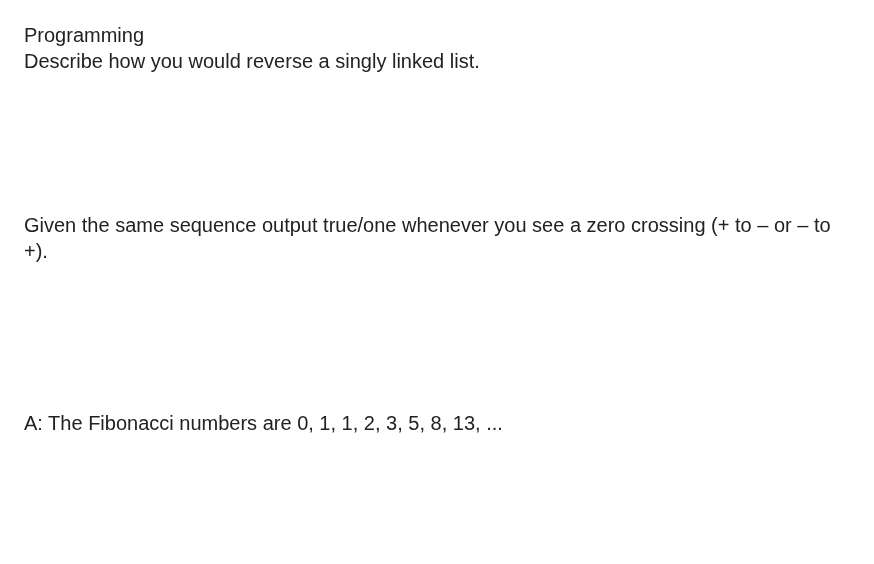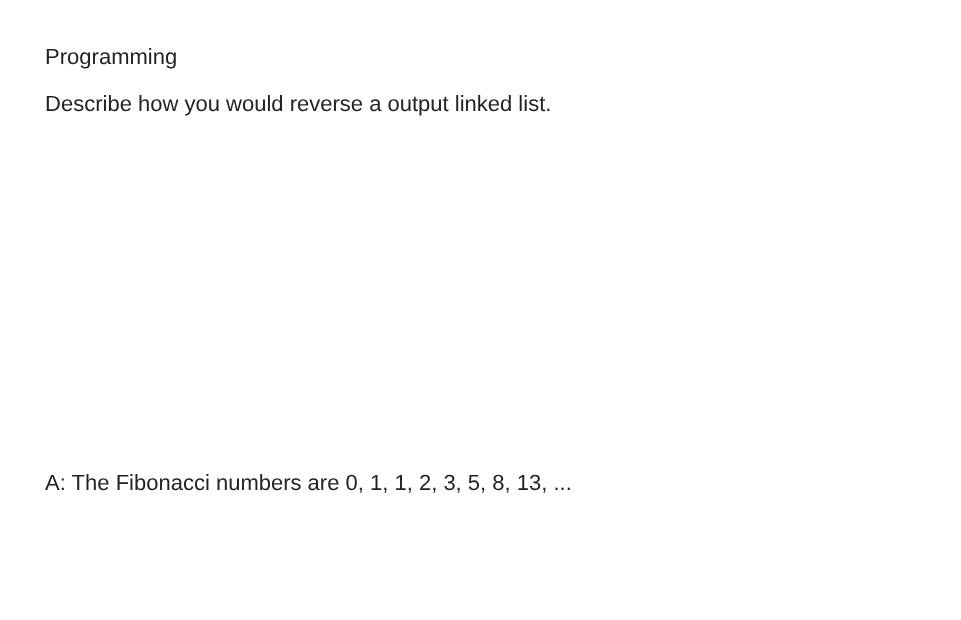--- a/index.html
+++ b/index.html
@@ -10,21 +10,21 @@
     background: #ffffff;
     font-family: Arial, Helvetica, sans-serif;
     font-size: 20px;
     color: #222222;
   }
   .page {
     padding: 22px 24px;
     line-height: 1.3;
   }
   .p {
-    margin: 17px;
+    margin: 0;
   }
   .gap-large {
     height: 112px;
   }
   .gap-para {
     height: 26px;
   }
   .gap-huge {
     height: 138px;
   }
@@ -34,27 +34,28 @@
   .answer-line span.bold {
     font-weight: 400;
   }
 </style>
 </head>
 <body>
 
 <div class="page">
 
   <p class="p">Programming</p>
-  <p class="p">Describe how you would reverse a output linked list.</p>
+  <p class="p">Describe how you would reverse a singly linked list.</p>
 
   <div class="gap-large"></div>
 
 
   <div class="gap-para"></div>
 
+  <p class="p">Given the same sequence output true/one whenever you see a zero crossing (+ to – or – to +).</p>
 
   <div class="gap-huge"></div>
 
 
   <div class="gap-line"></div>
 
   <p class="p answer-line">
     <span>A: The </span><span class="bold">Fibonacci numbers</span><span> are </span><span class="bold">0, 1, 1, 2, 3, 5, 8, 13, ...</span>
   </p>
 

